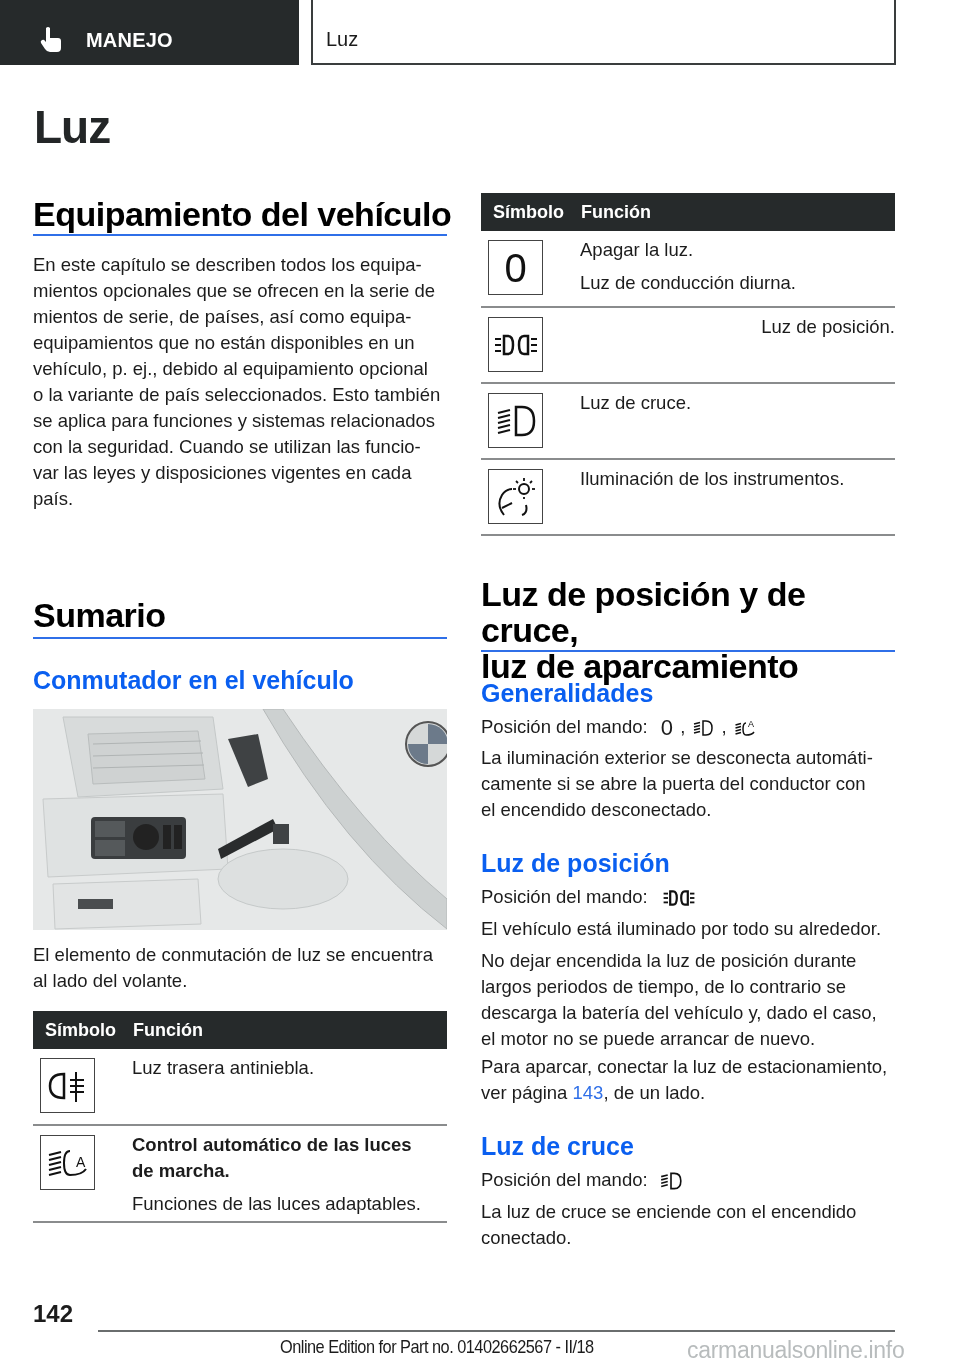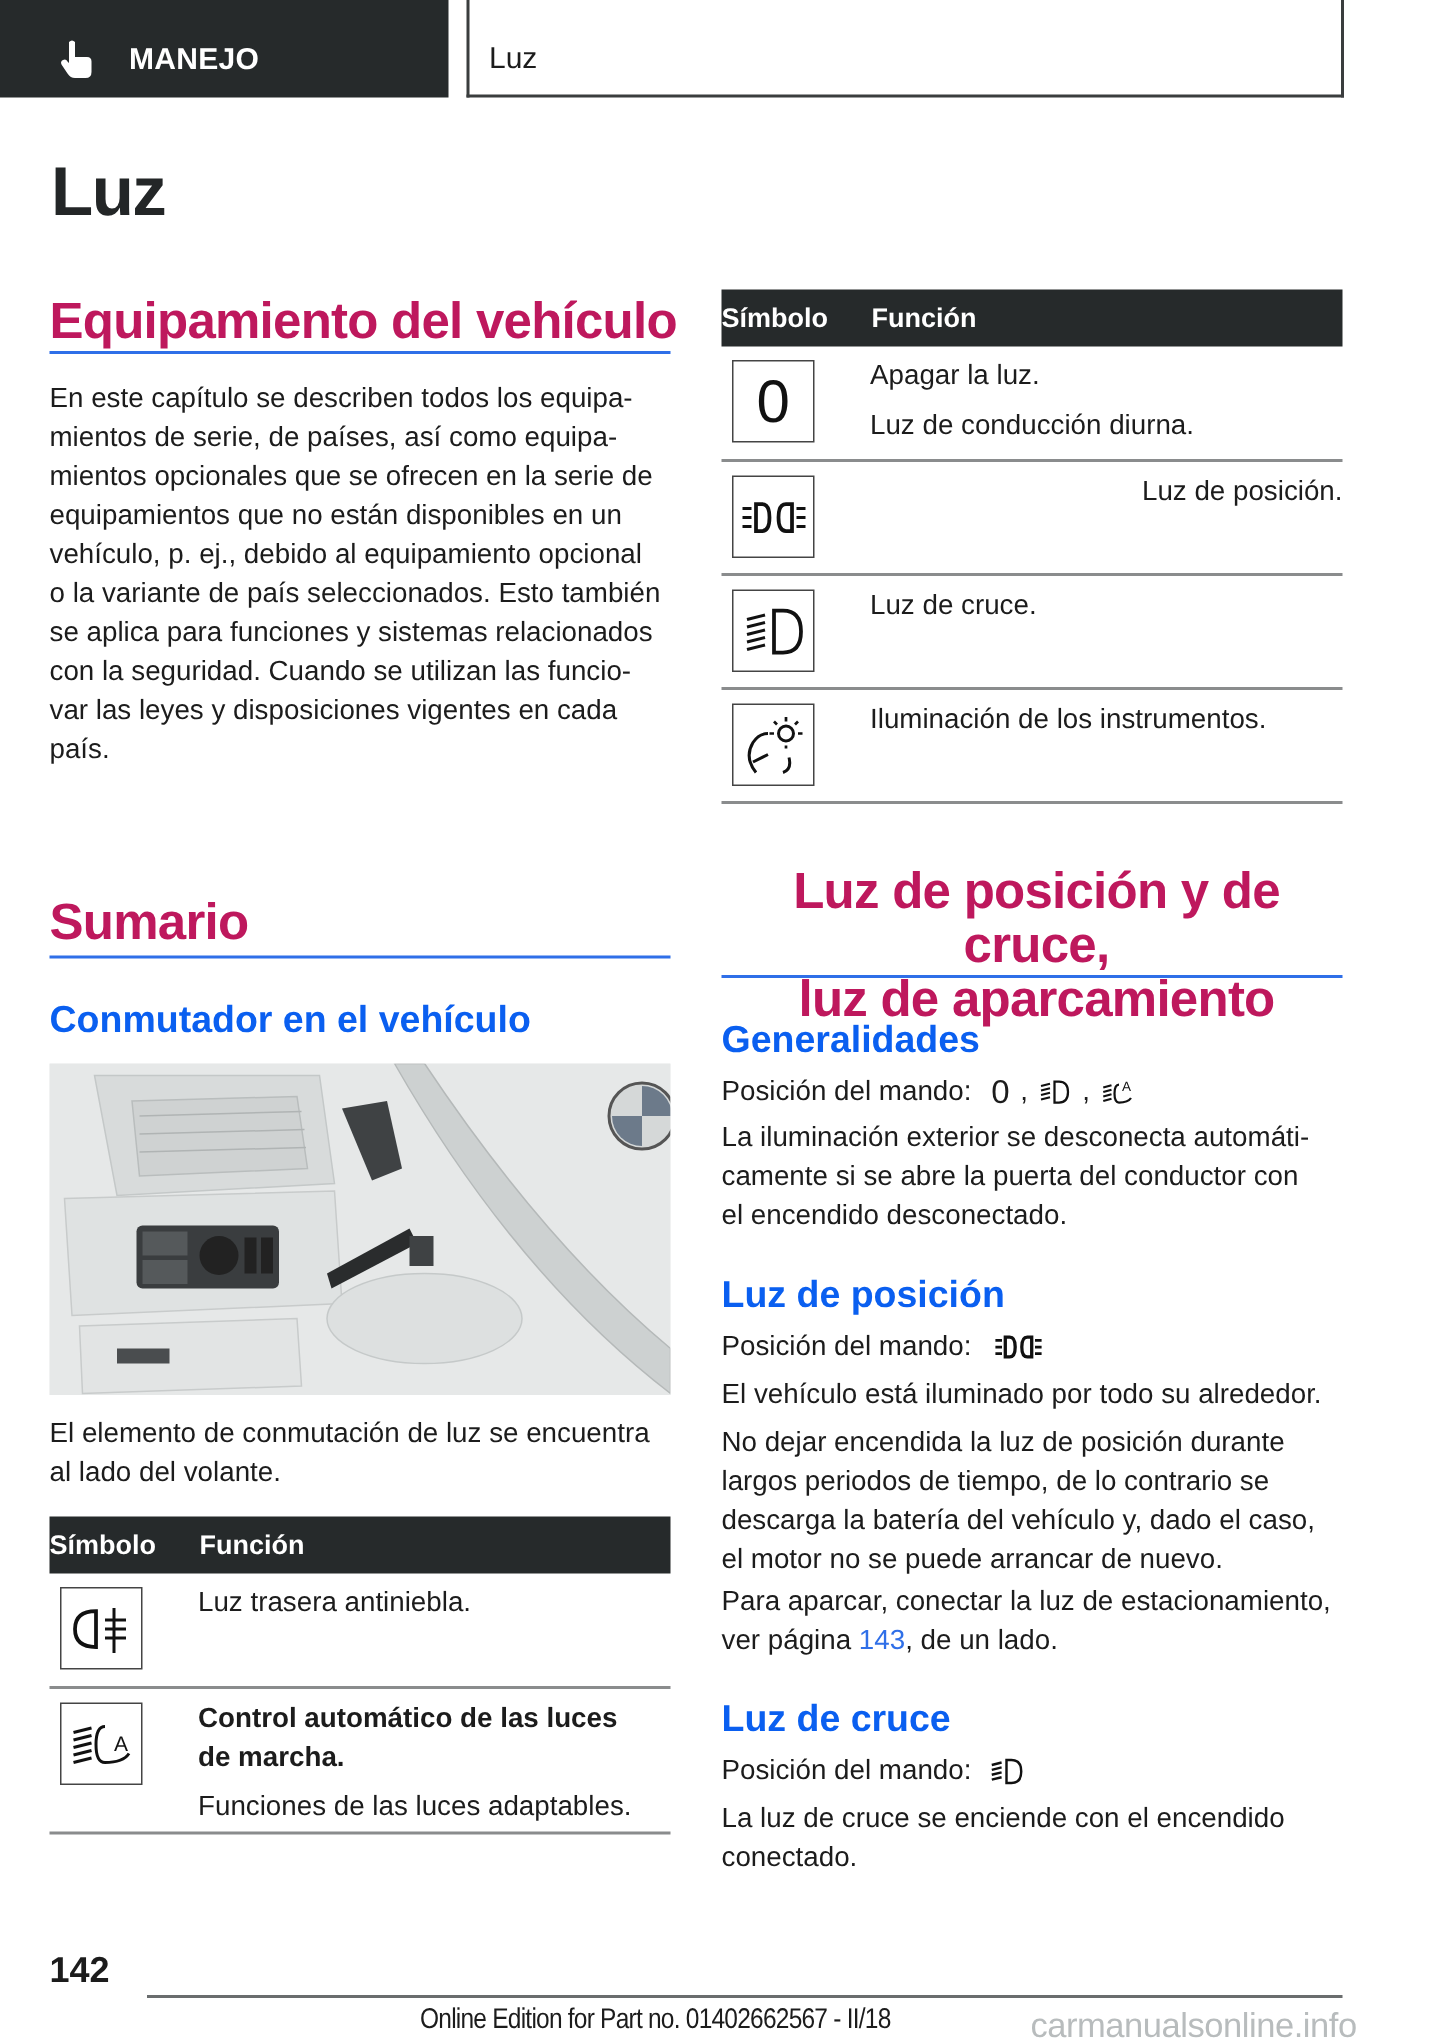--- a/index.html
+++ b/index.html
@@ -8,29 +8,29 @@
 
   
   .hdr-left { position: absolute; left: 0; top: 0; width: 299px; height: 65px; background: #262a2b; display: flex; align-items: center; text-align: right; }
   .hdr-left .hand { position: absolute; left: 40px; top: 26px; width: 24px; height: 28px; }
   .hdr-left .chap { position: absolute; left: 86px; top: 29px; color: #fff; font-weight: bold; font-size: 20px; letter-spacing: 0.2px; }
   .hdr-right { position: absolute; left: 311px; top: -2px; width: 585px; height: 67px; border: 2px solid #3a3d3e; border-top: none; background: #fff; }
   .hdr-right .sect { position: absolute; left: 13px; top: 30px; font-size: 20px; color: #1c1c1c; }
 
   .page-title { position: absolute; left: 34px; top: 100px; font-size: 46px; font-weight: bold; color: #232627; letter-spacing: -1px; }
 
-  .h1 { position: absolute; color: #be185d; font-weight: bold; font-size: 34px; letter-spacing: -0.5px; line-height: 36px; text-align: center; }
+  .h1 { position: absolute; color: #000000; font-weight: bold; font-size: 34px; letter-spacing: -0.5px; line-height: 36px; }
   .rule { position: absolute; height: 2px; background: #2f6fe8; }
   .h2 { position: absolute; color: #0a5ff0; font-weight: bold; font-size: 25px; line-height: 28px; }
   .p { position: absolute; font-size: 18.5px; line-height: 26px; color: #1c1c1c; }
 
   
   .tbl { position: absolute; }
   .tbl .thead { height: 38px; background: #262a2b; color: #fff; font-weight: bold; font-size: 18px; display: flex; align-items: center; }
-  .tbl .thead .c1 { width: 95px; padding-left: 0; }
+  .tbl .thead .c1 { width: 95px; padding-left: 12px; }
   .tbl .thead .c2 { padding-left: 5px; }
   .tbl .row { position: relative; border-bottom: 2px solid #8a8c8d; display: flex; }
   .tbl .row .sym { width: 95px; padding: 9px 0 0 7px; }
   .tbl .row .sym .box { width: 55px; height: 55px; border: 1px solid #444; display: flex; align-items: center; justify-content: center; background: #fff; }
   .tbl .row .fn { padding: 6px 0 0 4px; font-size: 18.5px; line-height: 26px; }
   .tbl .row .fn div + div { margin-top: 7px; }
 
   .photo { position: absolute; left: 33px; top: 709px; width: 414px; height: 221px; background: #e8eaea; overflow: hidden; }
 
   .link { color: #2f6fe8; }
@@ -54,22 +54,22 @@
   <span class="sect">Luz</span>
 </div>
 
 <div class="page-title">Luz</div>
 
 <div class="h1" style="left:33px; top:196px;">Equipamiento del vehículo</div>
 <div class="rule" style="left:33px; top:234px; width:414px;"></div>
 
 <div class="p" style="left:33px; top:252px; width:420px;">
   <div>En este capítulo se describen todos los equipa-</div>
+  <div>mientos opcionales que se ofrecen en la serie de</div>
   <div>mientos de serie, de países, así como equipa-</div>
-  <div>mientos opcionales que se ofrecen en la serie de</div>
   <div>equipamientos que no están disponibles en un</div>
   <div>vehículo, p. ej., debido al equipamiento opcional</div>
   <div>o la variante de país seleccionados. Esto también</div>
   <div>se aplica para funciones y sistemas relacionados</div>
   <div>con la seguridad. Cuando se utilizan las funcio-</div>
   <div>var las leyes y disposiciones vigentes en cada</div>
   <div>país.</div>
 </div>
 
 <div class="h1" style="left:33px; top:597px;">Sumario</div>

